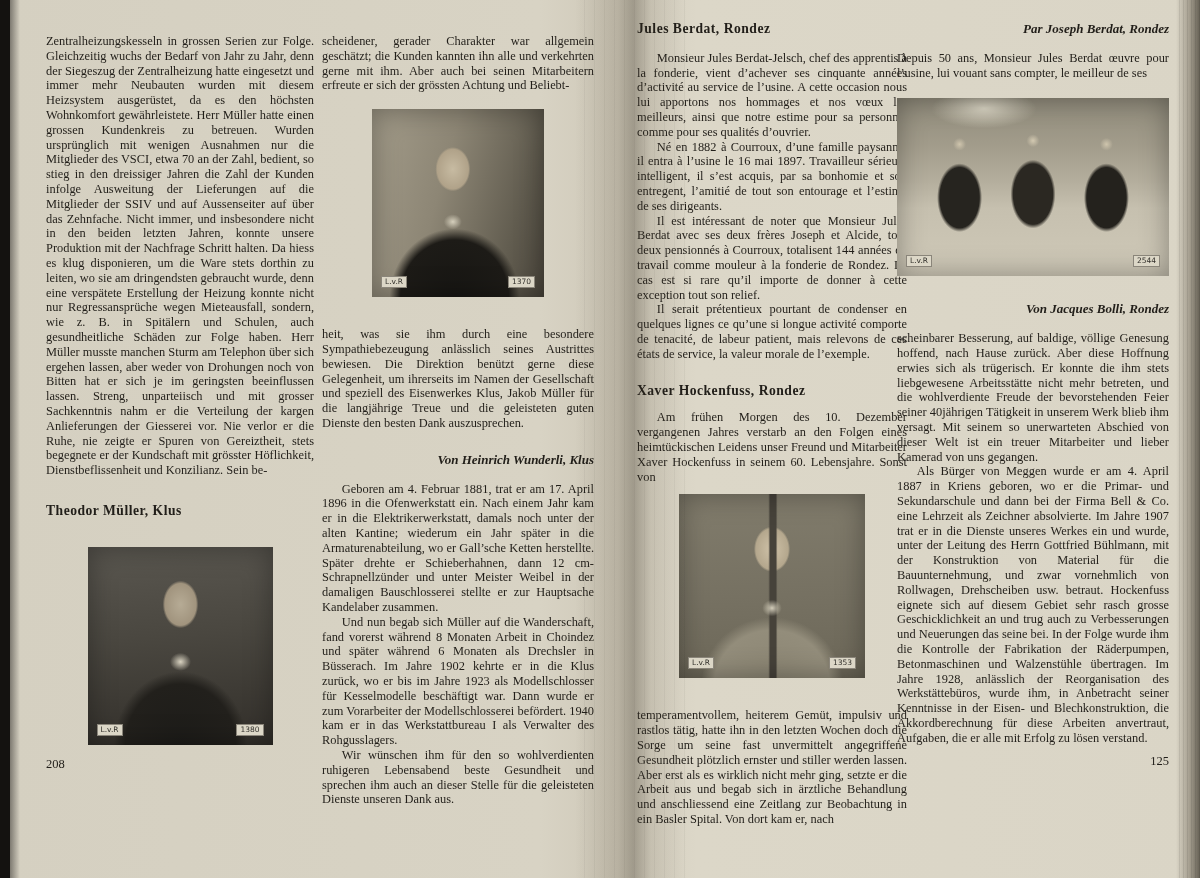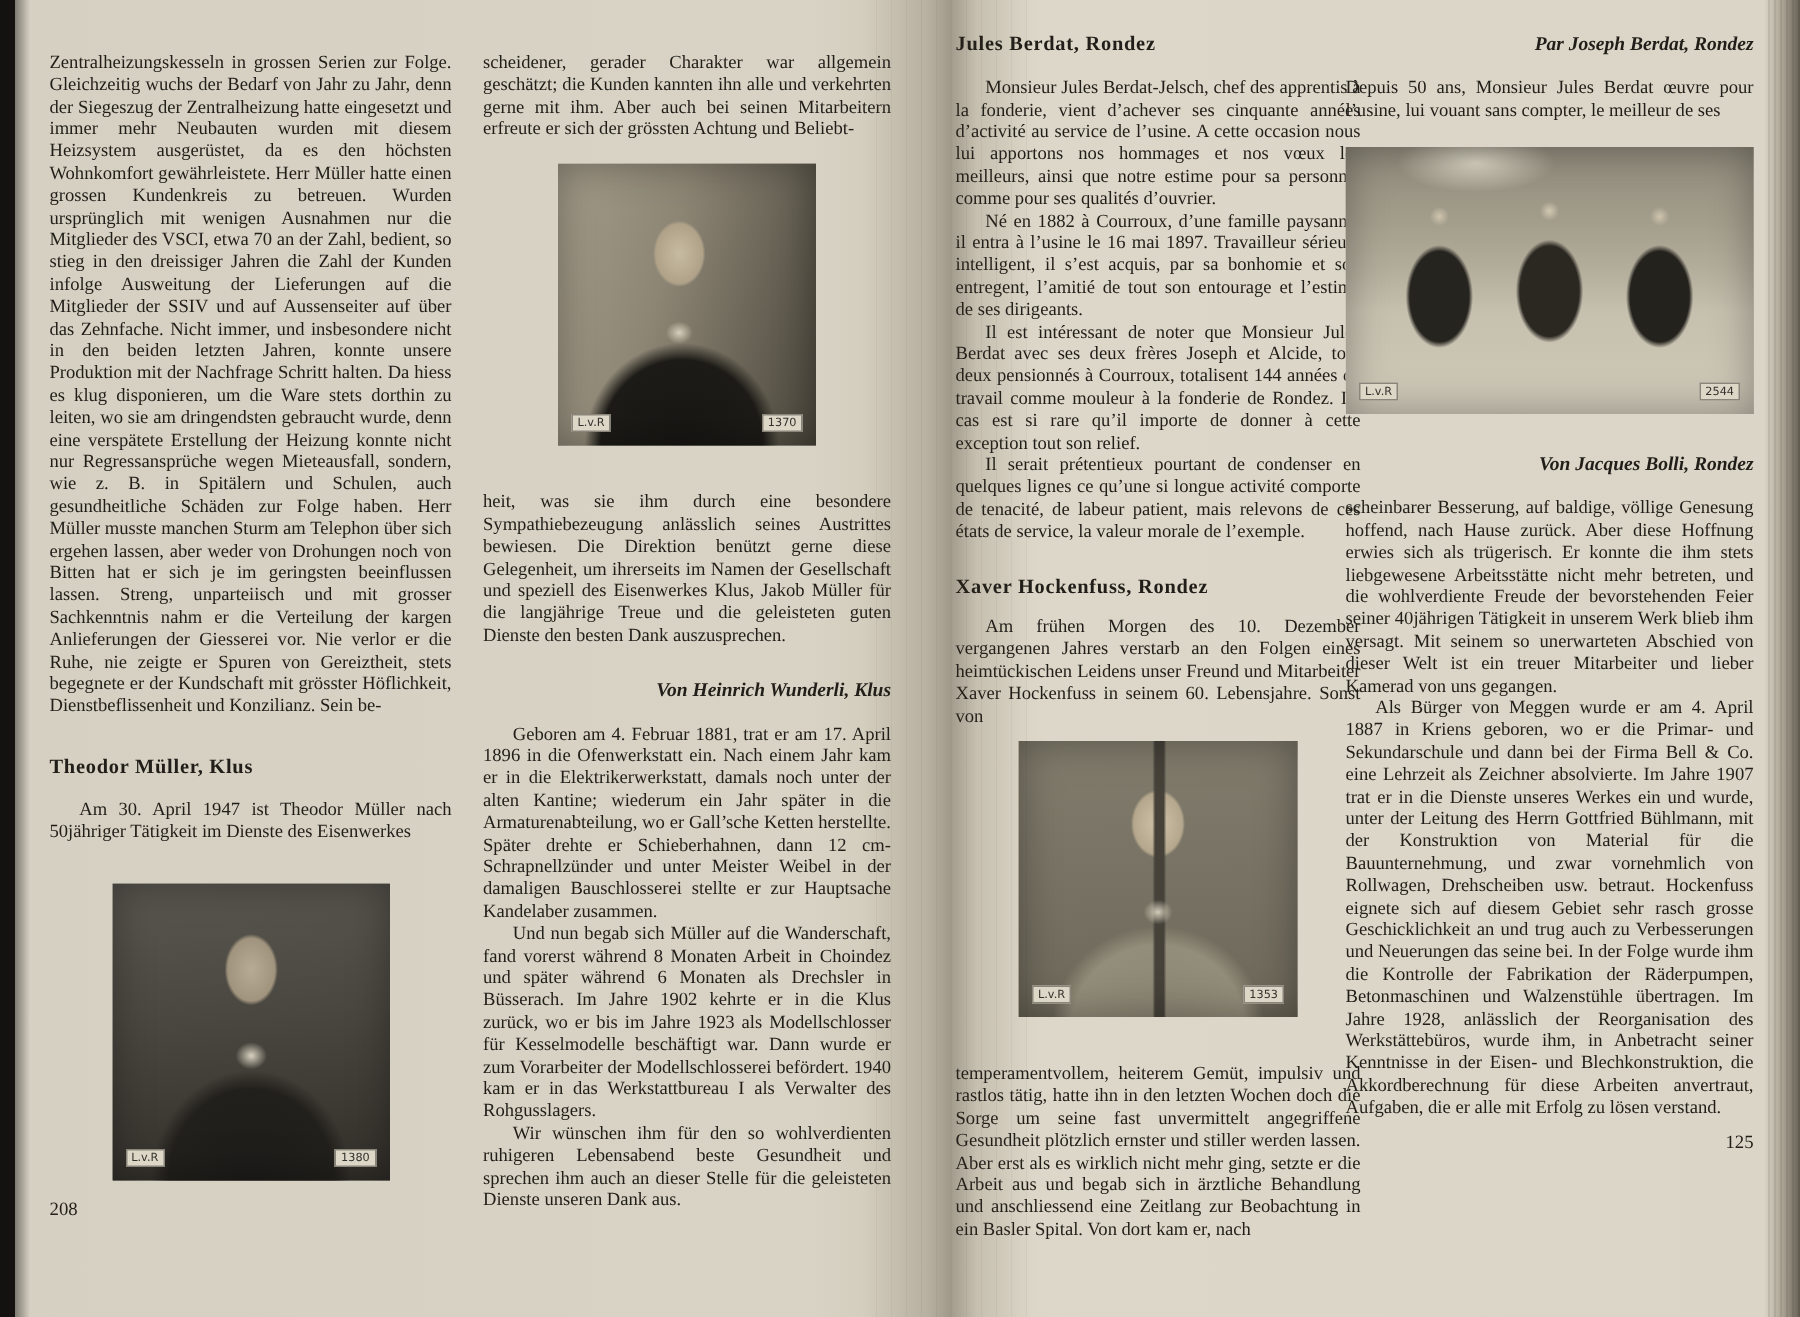--- a/index.html
+++ b/index.html
@@ -20,21 +20,21 @@
       repeating-linear-gradient(90deg,rgba(0,0,0,0) 0 9px,rgba(0,0,0,0.04) 9px 10px),
       linear-gradient(90deg,rgba(62,52,36,0) 0%,rgba(62,52,36,0.16) 38%,rgba(45,38,25,0.30) 52%,rgba(62,52,36,0.10) 68%,rgba(62,52,36,0) 100%);}
   .right-edge{position:absolute;right:0;top:0;width:24px;height:100%;
     background:
       repeating-linear-gradient(90deg,rgba(0,0,0,0) 0 3px,rgba(0,0,0,0.08) 3px 4px),
       linear-gradient(90deg,rgba(70,60,45,0) 0%,rgba(70,60,45,0.35) 55%,rgba(38,33,23,0.65) 100%);}
   .col{
     position:absolute;color:#211e19;
     font-size:12.4px;line-height:14.8px;
   }
-  .col1{left:33px;top:34px;width:268px;}
+  .col1{left:46px;top:34px;width:268px;}
   .col2{left:322px;top:34px;width:272px;}
   .col3{left:637px;top:22px;width:270px;}
   .col4{left:897px;top:22px;width:272px;}
   .p{text-align:justify;margin:0;}
   .ind{text-indent:1.6em;}
   .heading{font-weight:700;font-size:13.6px;letter-spacing:0.5px;margin:0;}
   .h-mt{margin-top:26px;margin-bottom:13px;}
   .h-mt2{margin-top:22px;margin-bottom:12px;}
   .byline{font-style:italic;font-weight:700;font-size:13px;text-align:right;margin:0;}
   .pagenum{font-size:12.5px;margin-top:8px;}
@@ -79,21 +79,20 @@
   .stamp-r{right:9px;}
 </style>
 </head>
 <body>
 
 <div class="paper">
 
   <div class="col col1">
     <p class="p">Zentralheizungskesseln in grossen Serien zur Folge. Gleichzeitig wuchs der Bedarf von Jahr zu Jahr, denn der Siegeszug der Zentralheizung hatte eingesetzt und immer mehr Neubauten wurden mit diesem Heizsystem ausgerüstet, da es den höchsten Wohnkomfort gewährleistete. Herr Müller hatte einen grossen Kundenkreis zu betreuen. Wurden ursprünglich mit wenigen Ausnahmen nur die Mitglieder des VSCI, etwa 70 an der Zahl, bedient, so stieg in den dreissiger Jahren die Zahl der Kunden infolge Ausweitung der Lieferungen auf die Mitglieder der SSIV und auf Aussenseiter auf über das Zehnfache. Nicht immer, und insbesondere nicht in den beiden letzten Jahren, konnte unsere Produktion mit der Nachfrage Schritt halten. Da hiess es klug disponieren, um die Ware stets dorthin zu leiten, wo sie am dringendsten gebraucht wurde, denn eine verspätete Erstellung der Heizung konnte nicht nur Regressansprüche wegen Mieteausfall, sondern, wie z. B. in Spitälern und Schulen, auch gesundheitliche Schäden zur Folge haben. Herr Müller musste manchen Sturm am Telephon über sich ergehen lassen, aber weder von Drohungen noch von Bitten hat er sich je im geringsten beeinflussen lassen. Streng, unparteiisch und mit grosser Sachkenntnis nahm er die Verteilung der kargen Anlieferungen der Giesserei vor. Nie verlor er die Ruhe, nie zeigte er Spuren von Gereiztheit, stets begegnete er der Kundschaft mit grösster Höflichkeit, Dienstbeflissenheit und Konzilianz. Sein be-</p>
     <h2 class="heading h-mt">Theodor Müller, Klus</h2>
-    <p class="p ind">Am 30. April 1947 ist Theodor Müller nach 50jähriger Tätigkeit im Dienste des Eisenwerkes</p>
     <div class="photo photo1">
       <span class="stamp stamp-l">L.v.R</span>
       <span class="stamp stamp-r">1380</span>
     </div>
     <div class="pagenum">208</div>
   </div>
 
   <div class="col col2">
     <p class="p">scheidener, gerader Charakter war allgemein geschätzt; die Kunden kannten ihn alle und verkehrten gerne mit ihm. Aber auch bei seinen Mitarbeitern erfreute er sich der grössten Achtung und Beliebt-</p>
     <div class="photo photo2">

